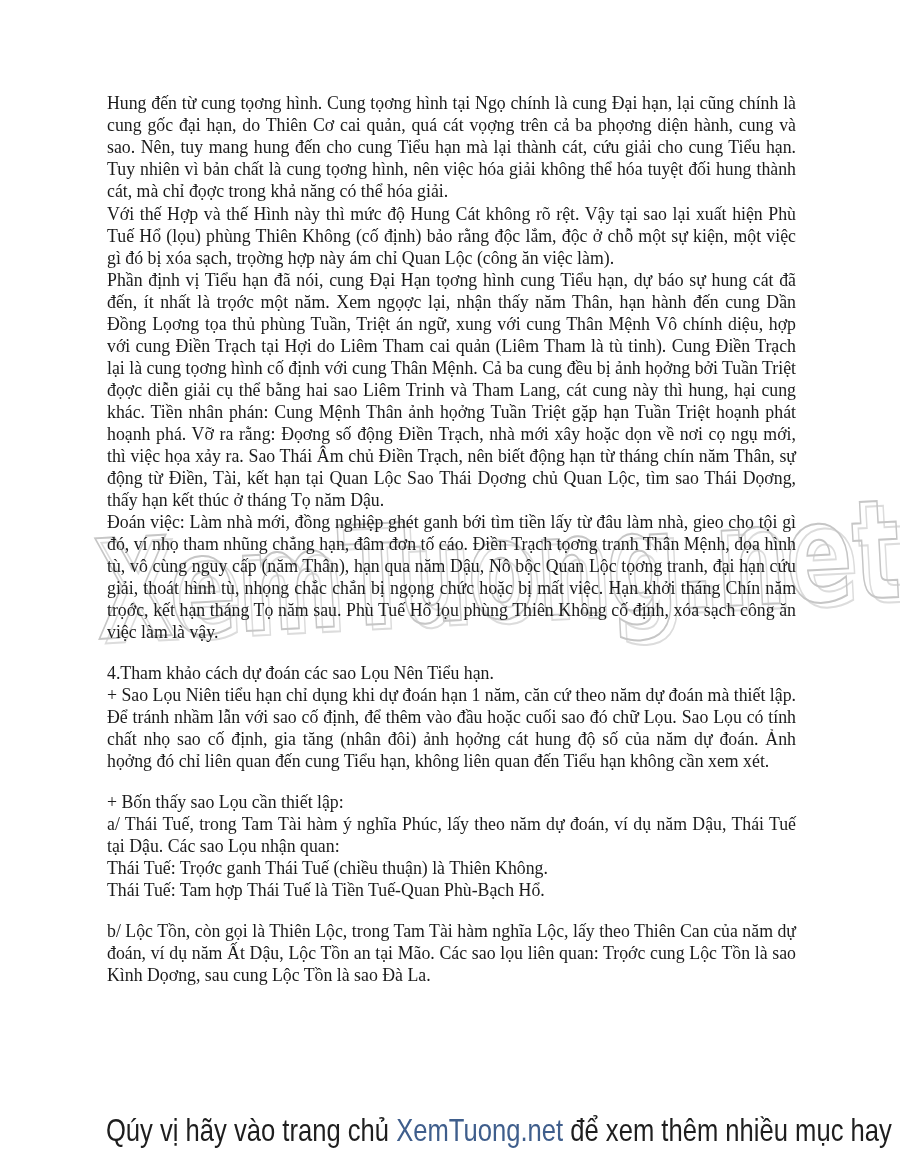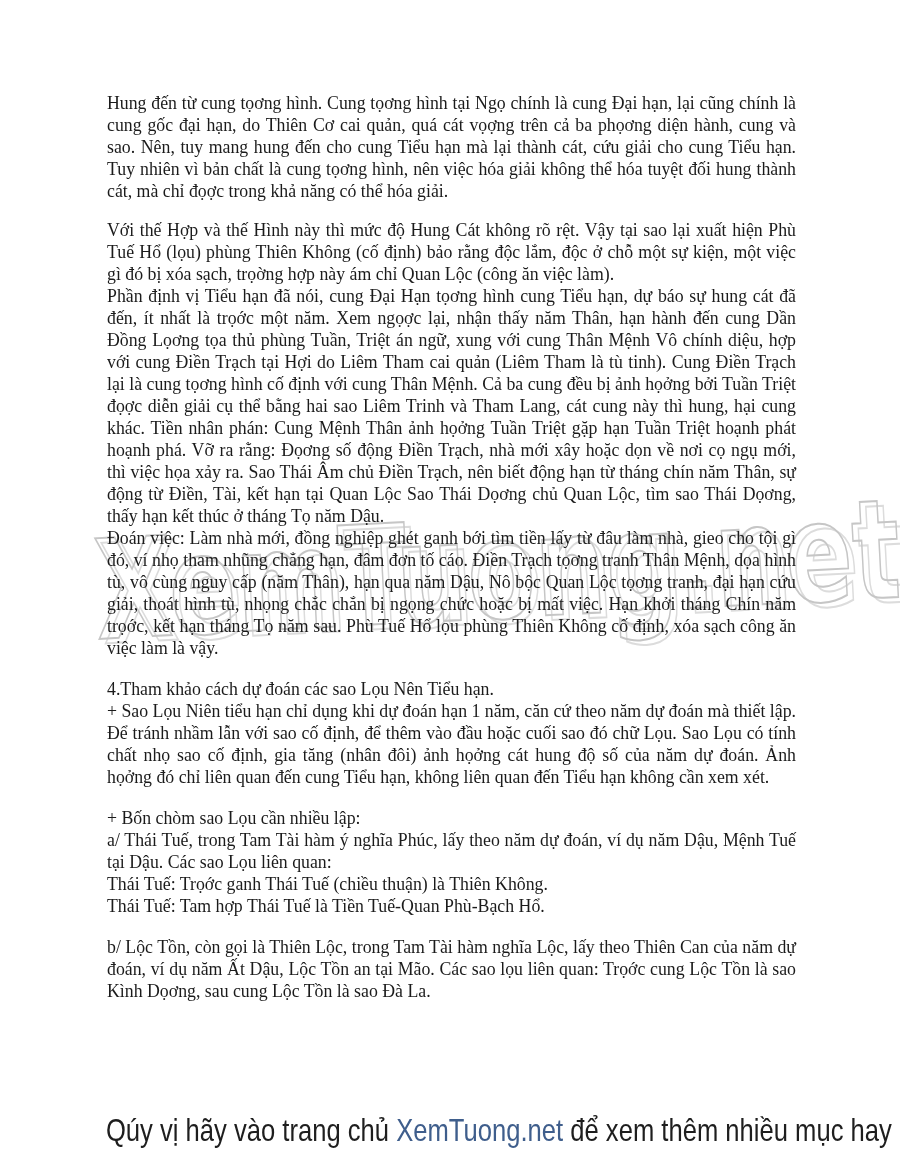--- a/index.html
+++ b/index.html
@@ -15,21 +15,21 @@
     left: 107px; top: 92px;
     width: 689px;
     z-index: 2;
     color: var(--text-color, #1b1b1b);
     font-family: "Liberation Serif", serif;
     font-size: 17.8px;
     line-height: 22px;
     text-align: justify;
   }
   .content p { margin: 0; }
-  .content p.gap-sm { margin-top: 17px; }
+  .content p.gap-sm { margin-top: 1px; }
   .content p.gap { margin-top: 19px; }
 
   .watermark {
     position: absolute;
     left: 95px; top: 522px;
     width: 740px; height: 140px;
     z-index: 1;
     transform: rotate(-3deg);
     transform-origin: left center;
     pointer-events: none;
@@ -85,22 +85,22 @@
   <span class="wm-main">XemTuong.net</span>
 </div>
 
 <div class="content">
   <p>Hung đến từ cung tọơng hình. Cung tọơng hình tại Ngọ chính là cung Đại hạn, lại cũng chính là cung gốc đại hạn, do Thiên Cơ cai quản, quá cát vọợng trên cả ba phọơng diện hành, cung và sao. Nên, tuy mang hung đến cho cung Tiểu hạn mà lại thành cát, cứu giải cho cung Tiểu hạn. Tuy nhiên vì bản chất là cung tọơng hình, nên việc hóa giải không thể hóa tuyệt đối hung thành cát, mà chỉ đọợc trong khả năng có thể hóa giải.</p>
   <p class="gap-sm">Với thế Hợp và thế Hình này thì mức độ Hung Cát không rõ rệt. Vậy tại sao lại xuất hiện Phù Tuế Hổ (lọu) phùng Thiên Không (cố định) bảo rằng độc lắm, độc ở chỗ một sự kiện, một việc gì đó bị xóa sạch, trọờng hợp này ám chỉ Quan Lộc (công ăn việc làm).</p>
   <p>Phần định vị Tiểu hạn đã nói, cung Đại Hạn tọơng hình cung Tiểu hạn, dự báo sự hung cát đã đến, ít nhất là trọớc một năm. Xem ngọợc lại, nhận thấy năm Thân, hạn hành đến cung Dần Đồng Lọơng tọa thủ phùng Tuần, Triệt án ngữ, xung với cung Thân Mệnh Vô chính diệu, hợp với cung Điền Trạch tại Hợi do Liêm Tham cai quản (Liêm Tham là tù tinh). Cung Điền Trạch lại là cung tọơng hình cố định với cung Thân Mệnh. Cả ba cung đều bị ảnh họởng bởi Tuần Triệt đọợc diễn giải cụ thể bằng hai sao Liêm Trinh và Tham Lang, cát cung này thì hung, hại cung khác. Tiền nhân phán: Cung Mệnh Thân ảnh họởng Tuần Triệt gặp hạn Tuần Triệt hoạnh phát hoạnh phá. Vỡ ra rằng: Đọơng số động Điền Trạch, nhà mới xây hoặc dọn về nơi cọ ngụ mới, thì việc họa xảy ra. Sao Thái Âm chủ Điền Trạch, nên biết động hạn từ tháng chín năm Thân, sự động từ Điền, Tài, kết hạn tại Quan Lộc Sao Thái Dọơng chủ Quan Lộc, tìm sao Thái Dọơng, thấy hạn kết thúc ở tháng Tọ năm Dậu.</p>
   <p>Đoán việc: Làm nhà mới, đồng nghiệp ghét ganh bới tìm tiền lấy từ đâu làm nhà, gieo cho tội gì đó, ví nhọ tham nhũng chẳng hạn, đâm đơn tố cáo. Điền Trạch tọơng tranh Thân Mệnh, dọa hình tù, vô cùng nguy cấp (năm Thân), hạn qua năm Dậu, Nô bộc Quan Lộc tọơng tranh, đại hạn cứu giải, thoát hình tù, nhọng chắc chắn bị ngọng chức hoặc bị mất việc. Hạn khởi tháng Chín năm trọớc, kết hạn tháng Tọ năm sau. Phù Tuế Hổ lọu phùng Thiên Không cố định, xóa sạch công ăn việc làm là vậy.</p>
   <p class="gap">4.Tham khảo cách dự đoán các sao Lọu Nên Tiểu hạn.</p>
   <p>+ Sao Lọu Niên tiểu hạn chỉ dụng khi dự đoán hạn 1 năm, căn cứ theo năm dự đoán mà thiết lập. Để tránh nhầm lẫn với sao cố định, để thêm vào đầu hoặc cuối sao đó chữ Lọu. Sao Lọu có tính chất nhọ sao cố định, gia tăng (nhân đôi) ảnh họởng cát hung độ số của năm dự đoán. Ảnh họởng đó chỉ liên quan đến cung Tiểu hạn, không liên quan đến Tiểu hạn không cần xem xét.</p>
-  <p class="gap">+ Bốn chòm sao Lọu cần nhiều lập:</p>
-  <p>a/ Thái Tuế, trong Tam Tài hàm ý nghĩa Phúc, lấy theo năm dự đoán, ví dụ năm Dậu, Mệnh Tuế tại Dậu. Các sao Lọu liên quan:</p>
+  <p class="gap">+ Bốn thấy sao Lọu cần thiết lập:</p>
+  <p>a/ Thái Tuế, trong Tam Tài hàm ý nghĩa Phúc, lấy theo năm dự đoán, ví dụ năm Dậu, Thái Tuế tại Dậu. Các sao Lọu nhận quan:</p>
   <p>Thái Tuế: Trọớc ganh Thái Tuế (chiều thuận) là Thiên Không.</p>
   <p>Thái Tuế: Tam hợp Thái Tuế là Tiền Tuế-Quan Phù-Bạch Hổ.</p>
   <p class="gap">b/ Lộc Tồn, còn gọi là Thiên Lộc, trong Tam Tài hàm nghĩa Lộc, lấy theo Thiên Can của năm dự đoán, ví dụ năm Ất Dậu, Lộc Tồn an tại Mão. Các sao lọu liên quan: Trọớc cung Lộc Tồn là sao Kình Dọơng, sau cung Lộc Tồn là sao Đà La.</p>
 </div>
 
 <div class="footer">
   <span class="footer-line"><span>Qúy vị hãy vào trang chủ </span><span class="brand">XemTuong.net</span><span> để xem thêm nhiều mục hay khác</span></span>
 </div>
 
 </body></html>

